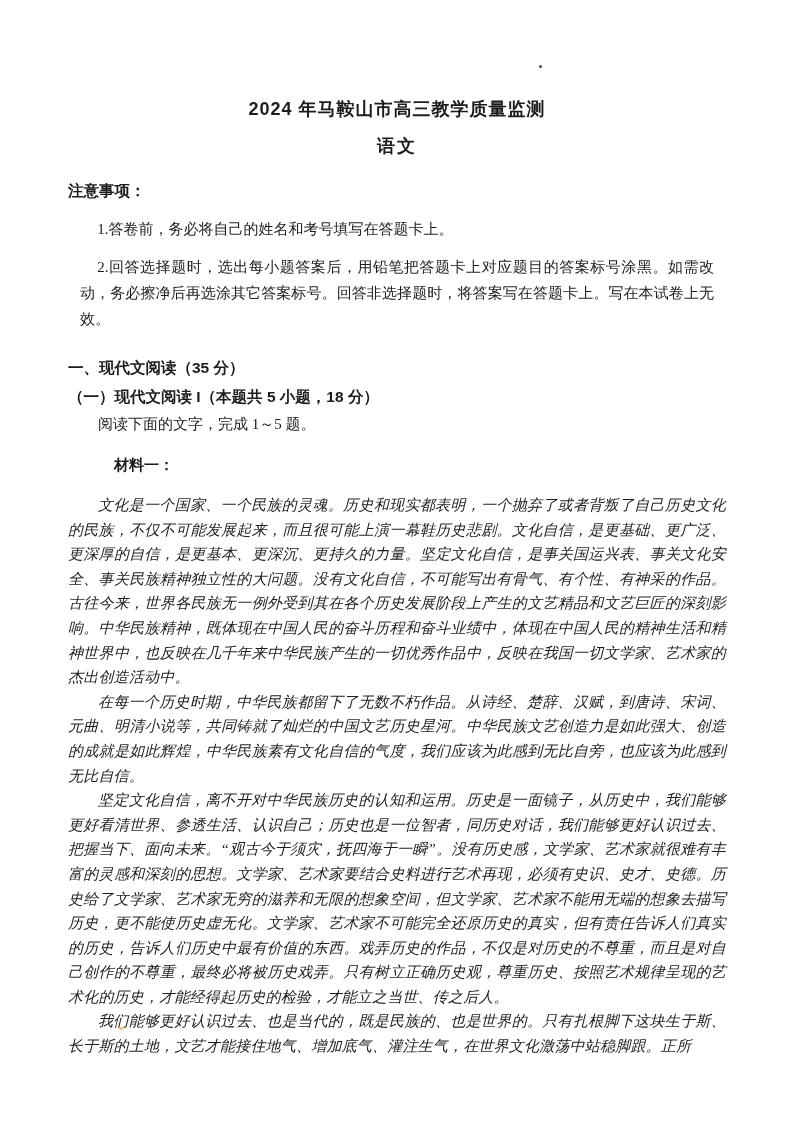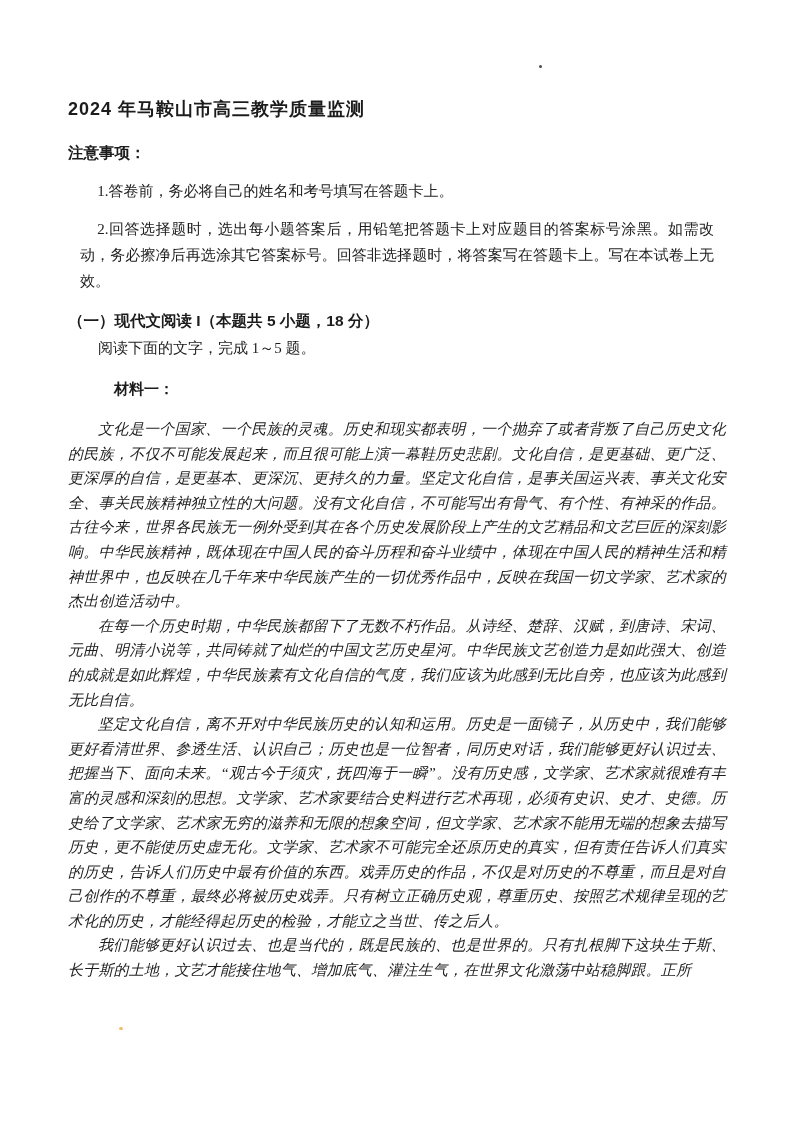--- a/index.html
+++ b/index.html
@@ -19,20 +19,21 @@
   .content {
     position: absolute; left: 68px; top: 0;
     width: 658px;
   }
   .hei  { font-family: "Liberation Sans", "DejaVu Sans", sans-serif; font-weight: bold; }
   .song { font-family: "Liberation Serif", "DejaVu Serif", serif; }
   .kai  { font-family: "Liberation Serif", "DejaVu Serif", serif; font-style: italic; }
 
   .title {
     margin: 97px 0 0 0;
+    text-align: center;
     font-size: 18px;
     line-height: 24px;
     letter-spacing: 1px;
   }
   .subject {
     margin: 13px 0 0 0;
     text-align: center;
     font-size: 18px;
     line-height: 25px;
     letter-spacing: 2px;
@@ -98,28 +99,30 @@
 <body>
 
 <div class="page">
   <span class="artifact-dot-top"></span>
   <span class="artifact-dot-bottom"></span>
 
   <div class="content">
 
     <h1 class="title hei">2024 年马鞍山市高三教学质量监测</h1>
 
+    <h2 class="subject hei">语文</h2>
 
     <section class="notice">
       <p class="notice-heading hei">注意事项：</p>
       <p class="notice-item song">1.答卷前，务必将自己的姓名和考号填写在答题卡上。</p>
       <p class="notice-item song">2.回答选择题时，选出每小题答案后，用铅笔把答题卡上对应题目的答案标号涂黑。如需改动，务必擦净后再选涂其它答案标号。回答非选择题时，将答案写在答题卡上。写在本试卷上无效。</p>
     </section>
 
     <section>
+      <p class="section-heading hei">一、现代文阅读（35 分）</p>
       <p class="part-heading hei">（一）现代文阅读 I（本题共 5 小题，18 分）</p>
       <p class="instruction song">阅读下面的文字，完成 1～5 题。</p>
       <p class="material-label hei">材料一：</p>
 
       <p class="body-para kai">文化是一个国家、一个民族的灵魂。历史和现实都表明，一个抛弃了或者背叛了自己历史文化的民族，不仅不可能发展起来，而且很可能上演一幕鞋历史悲剧。文化自信，是更基础、更广泛、更深厚的自信，是更基本、更深沉、更持久的力量。坚定文化自信，是事关国运兴表、事关文化安全、事关民族精神独立性的大问题。没有文化自信，不可能写出有骨气、有个性、有神采的作品。古往今来，世界各民族无一例外受到其在各个历史发展阶段上产生的文艺精品和文艺巨匠的深刻影响。中华民族精神，既体现在中国人民的奋斗历程和奋斗业绩中，体现在中国人民的精神生活和精神世界中，也反映在几千年来中华民族产生的一切优秀作品中，反映在我国一切文学家、艺术家的杰出创造活动中。</p>
       <p class="body-para kai">在每一个历史时期，中华民族都留下了无数不朽作品。从诗经、楚辞、汉赋，到唐诗、宋词、元曲、明清小说等，共同铸就了灿烂的中国文艺历史星河。中华民族文艺创造力是如此强大、创造的成就是如此辉煌，中华民族素有文化自信的气度，我们应该为此感到无比自旁，也应该为此感到无比自信。</p>
       <p class="body-para kai">坚定文化自信，离不开对中华民族历史的认知和运用。历史是一面镜子，从历史中，我们能够更好看清世界、参透生活、认识自己；历史也是一位智者，同历史对话，我们能够更好认识过去、把握当下、面向未来。“观古今于须灾，抚四海于一瞬”。没有历史感，文学家、艺术家就很难有丰富的灵感和深刻的思想。文学家、艺术家要结合史料进行艺术再现，必须有史识、史才、史德。历史给了文学家、艺术家无穷的滋养和无限的想象空间，但文学家、艺术家不能用无端的想象去描写历史，更不能使历史虚无化。文学家、艺术家不可能完全还原历史的真实，但有责任告诉人们真实的历史，告诉人们历史中最有价值的东西。戏弄历史的作品，不仅是对历史的不尊重，而且是对自己创作的不尊重，最终必将被历史戏弄。只有树立正确历史观，尊重历史、按照艺术规律呈现的艺术化的历史，才能经得起历史的检验，才能立之当世、传之后人。</p>
       <p class="body-para kai">我们能够更好认识过去、也是当代的，既是民族的、也是世界的。只有扎根脚下这块生于斯、长于斯的土地，文艺才能接住地气、增加底气、灌注生气，在世界文化激荡中站稳脚跟。正所</p>
     </section>
 

